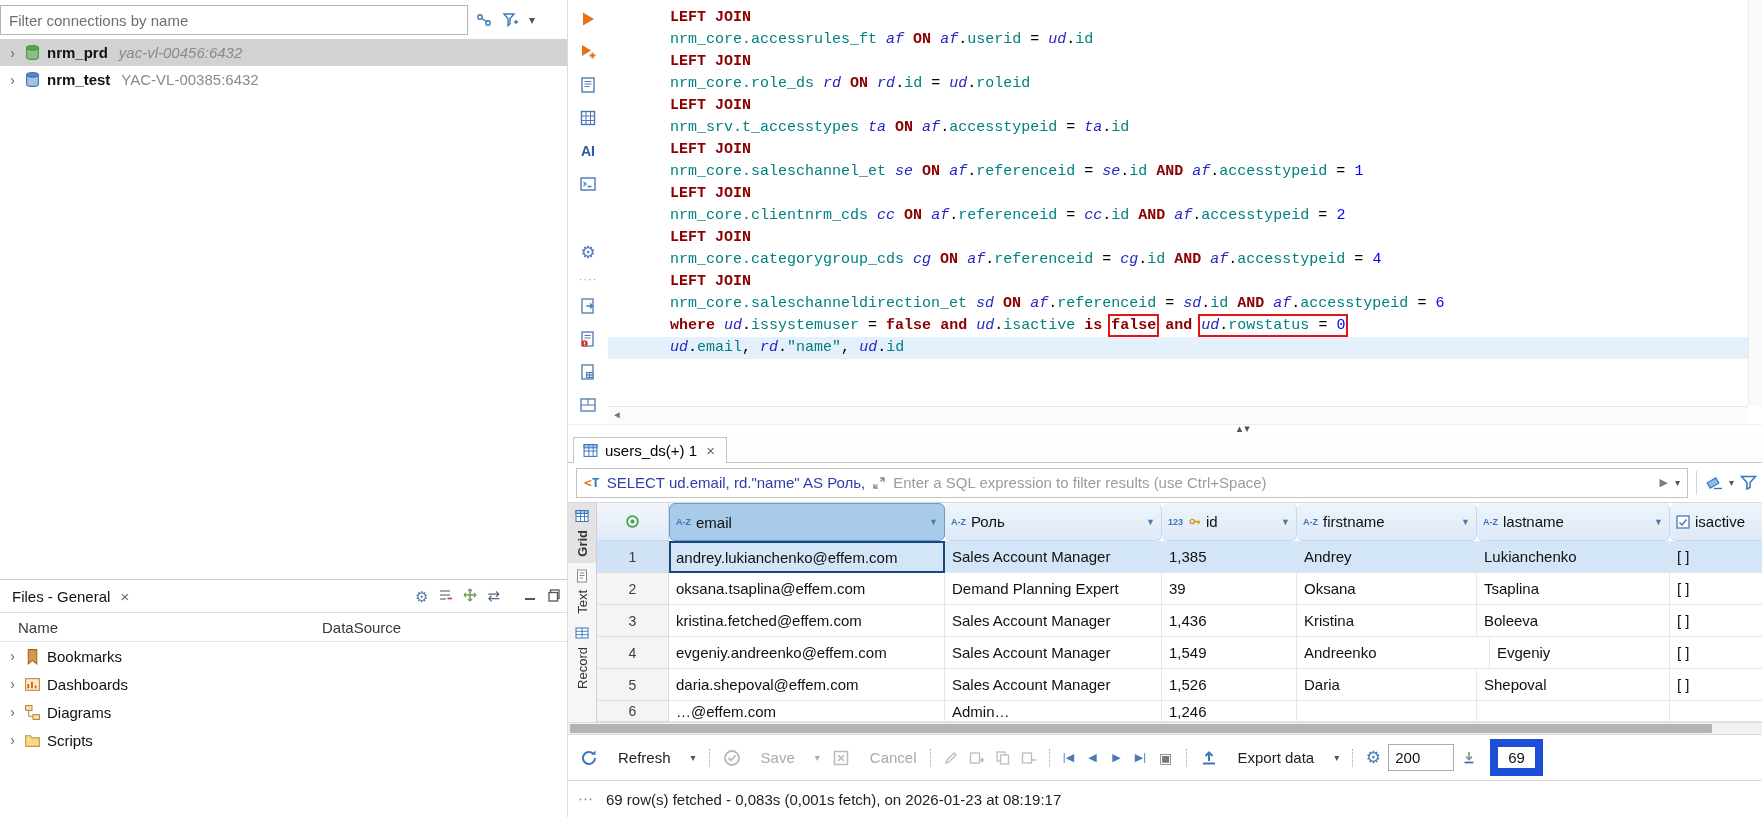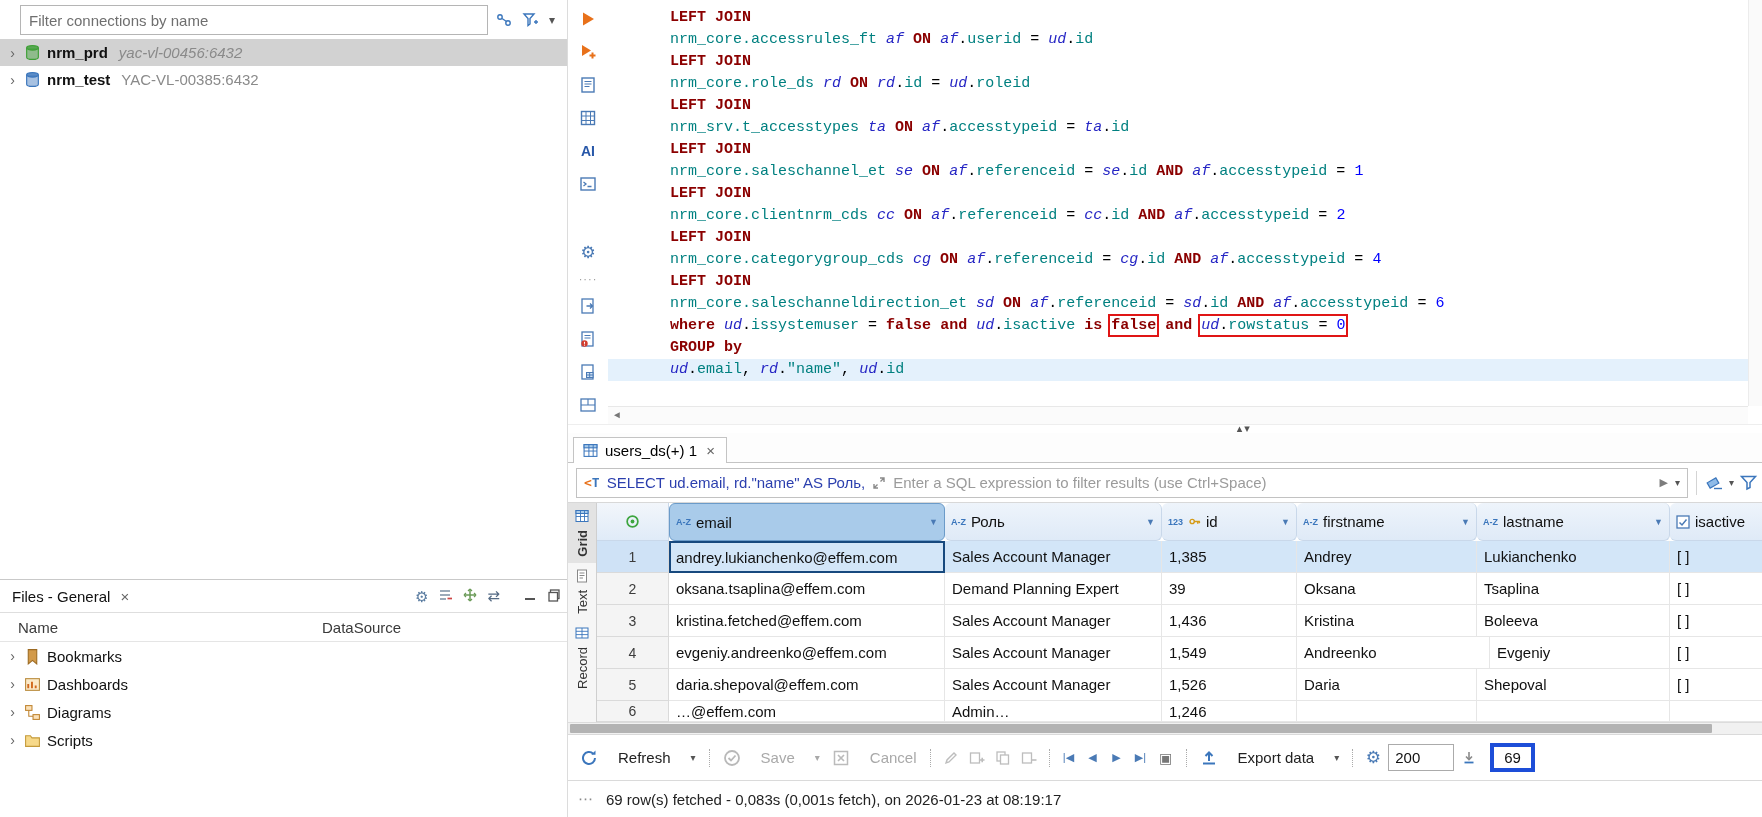--- a/index.html
+++ b/index.html
@@ -6,21 +6,21 @@
   html,body { margin:0; padding:0; }
   body {
     width:1762px; height:817px; overflow:hidden; background:#fff; color:#000;
     font-family:"Liberation Sans", sans-serif; font-size:15px;
   }
   #screen { width:1762px; height:817px; display:flex; position:relative; }
 
   
   .left-col { width:568px; height:817px; display:flex; flex-direction:column; border-right:1px solid #dcdcdc; background:#fff; }
   .db-nav { height:579px; }
-  .filter-row { display:flex; align-items:center; padding:5px 6px 4px 20px; gap:5px; }
+  .filter-row { display:flex; align-items:center; padding:5px 6px 4px 0; gap:5px; }
   .filter-input { width:468px; height:30px; border:1px solid #b5b5b5; padding:0 8px; font-size:15px; color:#444; font-family:inherit; outline:none; }
   .filter-input::placeholder { color:#6f6f6f; }
   .frow-ic { width:22px; height:20px; display:inline-flex; align-items:center; justify-content:center; }
   .frow-chev { color:#555; font-size:12px; padding:0 2px; }
   .conn-row { height:27px; display:flex; align-items:center; gap:6px; padding-left:7px; }
   .conn-row.selected { background:#d2d2d2; }
   .chev { color:#666; font-size:14px; width:11px; display:inline-block; text-align:center; }
   .db-ic { display:inline-flex; width:17px; height:17px; }
   .conn-name { font-weight:bold; color:#111; }
   .conn-host { color:#8a8a8a; margin-left:5px; }
@@ -118,21 +118,21 @@
   .h-thumb { height:9px; width:96%; background:#b3b3b3; border-radius:1px; }
 
   .res-toolbar { height:46px; display:flex; align-items:center; padding:0 8px; gap:4px; border-top:1px solid #dadada; background:#fff; }
   .tb-btn { display:inline-flex; align-items:center; gap:20px; border:none; background:none; font:inherit; color:#222; padding:2px 4px; }
   .tb-btn.disabled, .tb-btn.disabled .tb-label, .tb-btn.disabled .dd { color:#a9a9a9; }
   .tb-ic { display:inline-flex; align-items:center; justify-content:center; width:22px; height:22px; }
   .tb-ic.nav { color:#4a7ab5; font-size:11px; width:20px; white-space:nowrap; }
   .ic18 { width:18px; height:18px; }
   .tsep { border-left:1px dotted #ababab; height:18px; margin:0 5px; }
   .fetch-input { width:66px; height:27px; border:1px solid #ababab; font:inherit; padding:0 6px; color:#111; outline:none; }
-  .red-counter { border:4px solid #1d4ed8; padding:2px 10px; margin-left:6px; color:#111; }
+  .red-counter { border:8px solid #1d4ed8; padding:2px 10px; margin-left:6px; color:#111; }
 
   .status-bar { height:37px; display:flex; align-items:center; gap:12px; padding:0 10px; border-top:1px solid #dadada; color:#222; background:#fff; }
   .status-handle { color:#8a8a8a; letter-spacing:1px; }
 </style>
 </head>
 <body>
 
 <div id="screen">
 
   <div class="left-col">
@@ -347,21 +347,20 @@
             <div class="sql-line"><span class="tok-t">nrm_srv.t_accesstypes</span><span class="tok-o"> </span><span class="tok-a">ta</span><span class="tok-o"> </span><span class="tok-k">ON</span><span class="tok-o"> </span><span class="tok-a">af</span><span class="tok-o">.</span><span class="tok-t">accesstypeid</span><span class="tok-o"> = </span><span class="tok-a">ta</span><span class="tok-o">.</span><span class="tok-t">id</span></div>
             <div class="sql-line"><span class="tok-k">LEFT JOIN</span></div>
             <div class="sql-line"><span class="tok-t">nrm_core.saleschannel_et</span><span class="tok-o"> </span><span class="tok-a">se</span><span class="tok-o"> </span><span class="tok-k">ON</span><span class="tok-o"> </span><span class="tok-a">af</span><span class="tok-o">.</span><span class="tok-t">referenceid</span><span class="tok-o"> = </span><span class="tok-a">se</span><span class="tok-o">.</span><span class="tok-t">id</span><span class="tok-o"> </span><span class="tok-k">AND</span><span class="tok-o"> </span><span class="tok-a">af</span><span class="tok-o">.</span><span class="tok-t">accesstypeid</span><span class="tok-o"> = </span><span class="tok-n">1</span></div>
             <div class="sql-line"><span class="tok-k">LEFT JOIN</span></div>
             <div class="sql-line"><span class="tok-t">nrm_core.clientnrm_cds</span><span class="tok-o"> </span><span class="tok-a">cc</span><span class="tok-o"> </span><span class="tok-k">ON</span><span class="tok-o"> </span><span class="tok-a">af</span><span class="tok-o">.</span><span class="tok-t">referenceid</span><span class="tok-o"> = </span><span class="tok-a">cc</span><span class="tok-o">.</span><span class="tok-t">id</span><span class="tok-o"> </span><span class="tok-k">AND</span><span class="tok-o"> </span><span class="tok-a">af</span><span class="tok-o">.</span><span class="tok-t">accesstypeid</span><span class="tok-o"> = </span><span class="tok-n">2</span></div>
             <div class="sql-line"><span class="tok-k">LEFT JOIN</span></div>
             <div class="sql-line"><span class="tok-t">nrm_core.categorygroup_cds</span><span class="tok-o"> </span><span class="tok-a">cg</span><span class="tok-o"> </span><span class="tok-k">ON</span><span class="tok-o"> </span><span class="tok-a">af</span><span class="tok-o">.</span><span class="tok-t">referenceid</span><span class="tok-o"> = </span><span class="tok-a">cg</span><span class="tok-o">.</span><span class="tok-t">id</span><span class="tok-o"> </span><span class="tok-k">AND</span><span class="tok-o"> </span><span class="tok-a">af</span><span class="tok-o">.</span><span class="tok-t">accesstypeid</span><span class="tok-o"> = </span><span class="tok-n">4</span></div>
             <div class="sql-line"><span class="tok-k">LEFT JOIN</span></div>
             <div class="sql-line"><span class="tok-t">nrm_core.saleschanneldirection_et</span><span class="tok-o"> </span><span class="tok-a">sd</span><span class="tok-o"> </span><span class="tok-k">ON</span><span class="tok-o"> </span><span class="tok-a">af</span><span class="tok-o">.</span><span class="tok-t">referenceid</span><span class="tok-o"> = </span><span class="tok-a">sd</span><span class="tok-o">.</span><span class="tok-t">id</span><span class="tok-o"> </span><span class="tok-k">AND</span><span class="tok-o"> </span><span class="tok-a">af</span><span class="tok-o">.</span><span class="tok-t">accesstypeid</span><span class="tok-o"> = </span><span class="tok-n">6</span></div>
             <div class="sql-line"><span class="tok-k">where</span><span class="tok-o"> </span><span class="tok-a">ud</span><span class="tok-o">.</span><span class="tok-t">issystemuser</span><span class="tok-o"> = </span><span class="tok-k">false</span><span class="tok-o"> </span><span class="tok-k">and</span><span class="tok-o"> </span><span class="tok-a">ud</span><span class="tok-o">.</span><span class="tok-t">isactive</span><span class="tok-o"> </span><span class="tok-k">is</span><span class="tok-o"> </span><span class="red-box"><span class="tok-k">false</span></span><span class="tok-o"> </span><span class="tok-k">and</span><span class="tok-o"> </span><span class="red-box"><span class="tok-a">ud</span><span class="tok-o">.</span><span class="tok-t">rowstatus</span><span class="tok-o"> = </span><span class="tok-n">0</span></span></div>
-            <div class="sql-line"><span class="tok-k">GROUP</span><span class="tok-o"> </span><span class="tok-k">by</span></div>
             <div class="sql-line current"><span class="tok-a">ud</span><span class="tok-o">.</span><span class="tok-t">email</span><span class="tok-o">, </span><span class="tok-a">rd</span><span class="tok-o">.</span><span class="tok-q">"name"</span><span class="tok-o">, </span><span class="tok-a">ud</span><span class="tok-o">.</span><span class="tok-t">id</span></div>
           </div>
         <div class="sql-vscroll"></div>
         <div class="sql-hscroll">
           <span class="hs-arrow">◄</span>
         </div>
       </div>
     </div>
 
     <div class="splitter">

